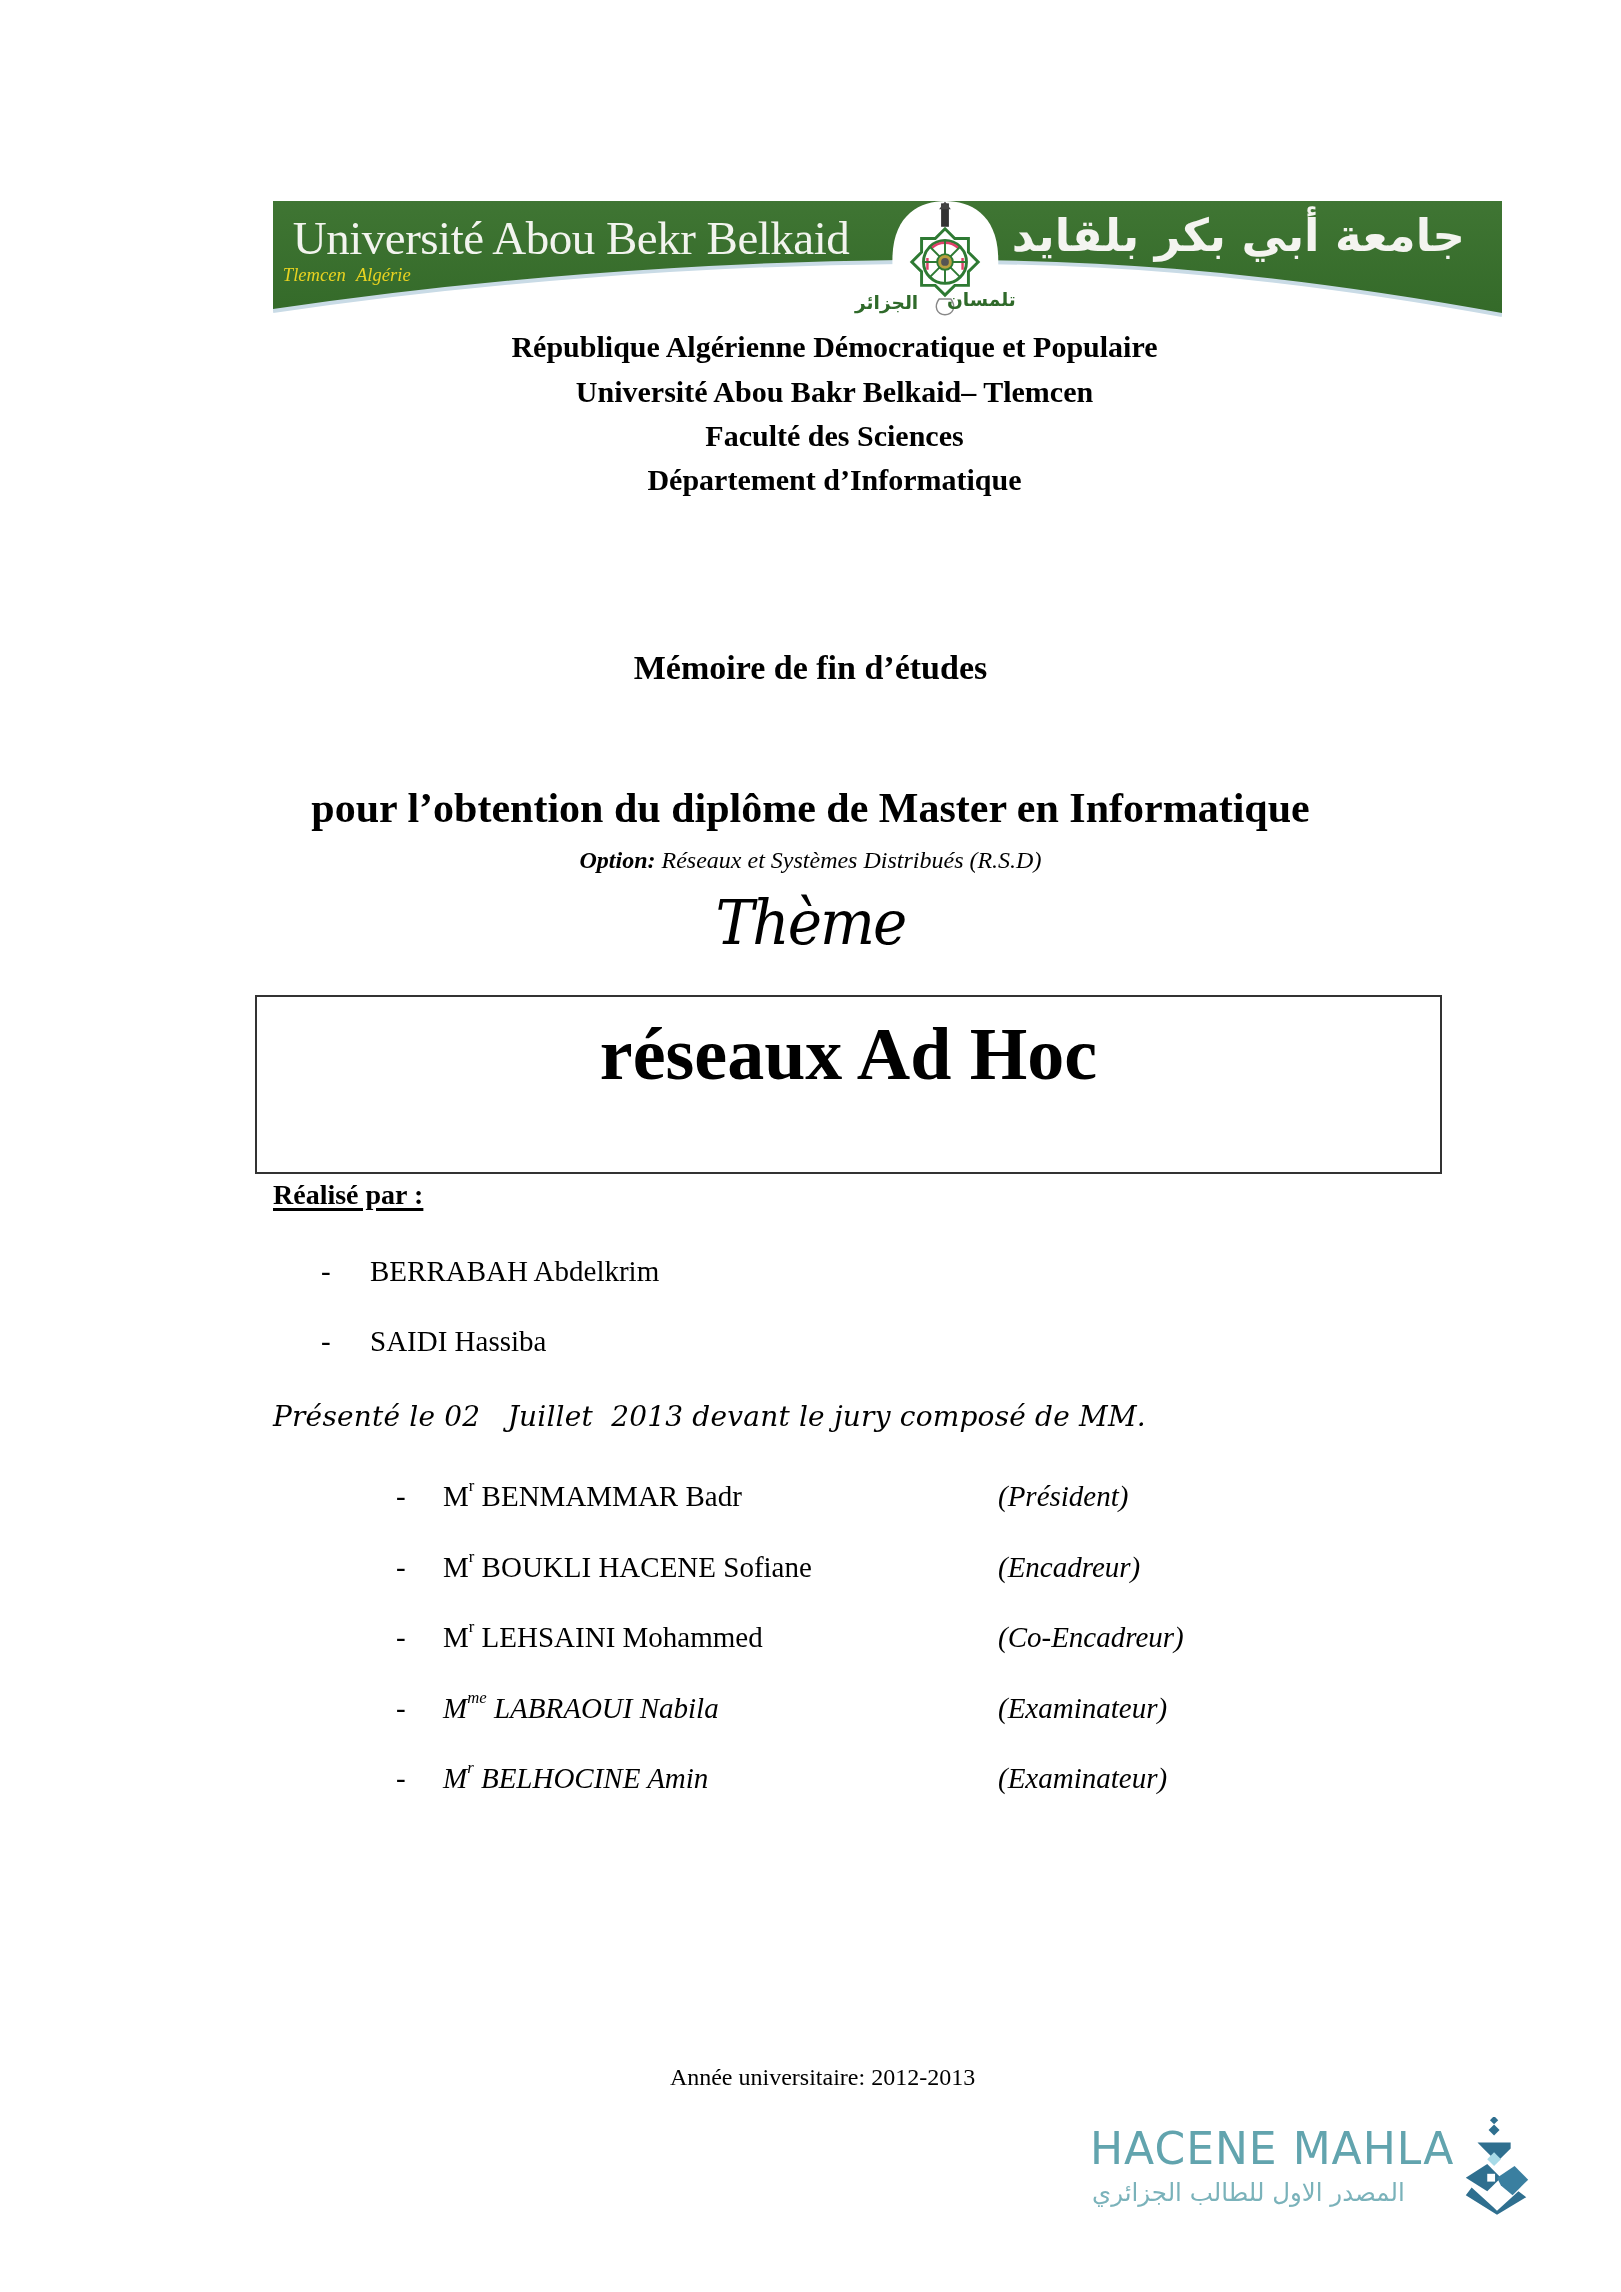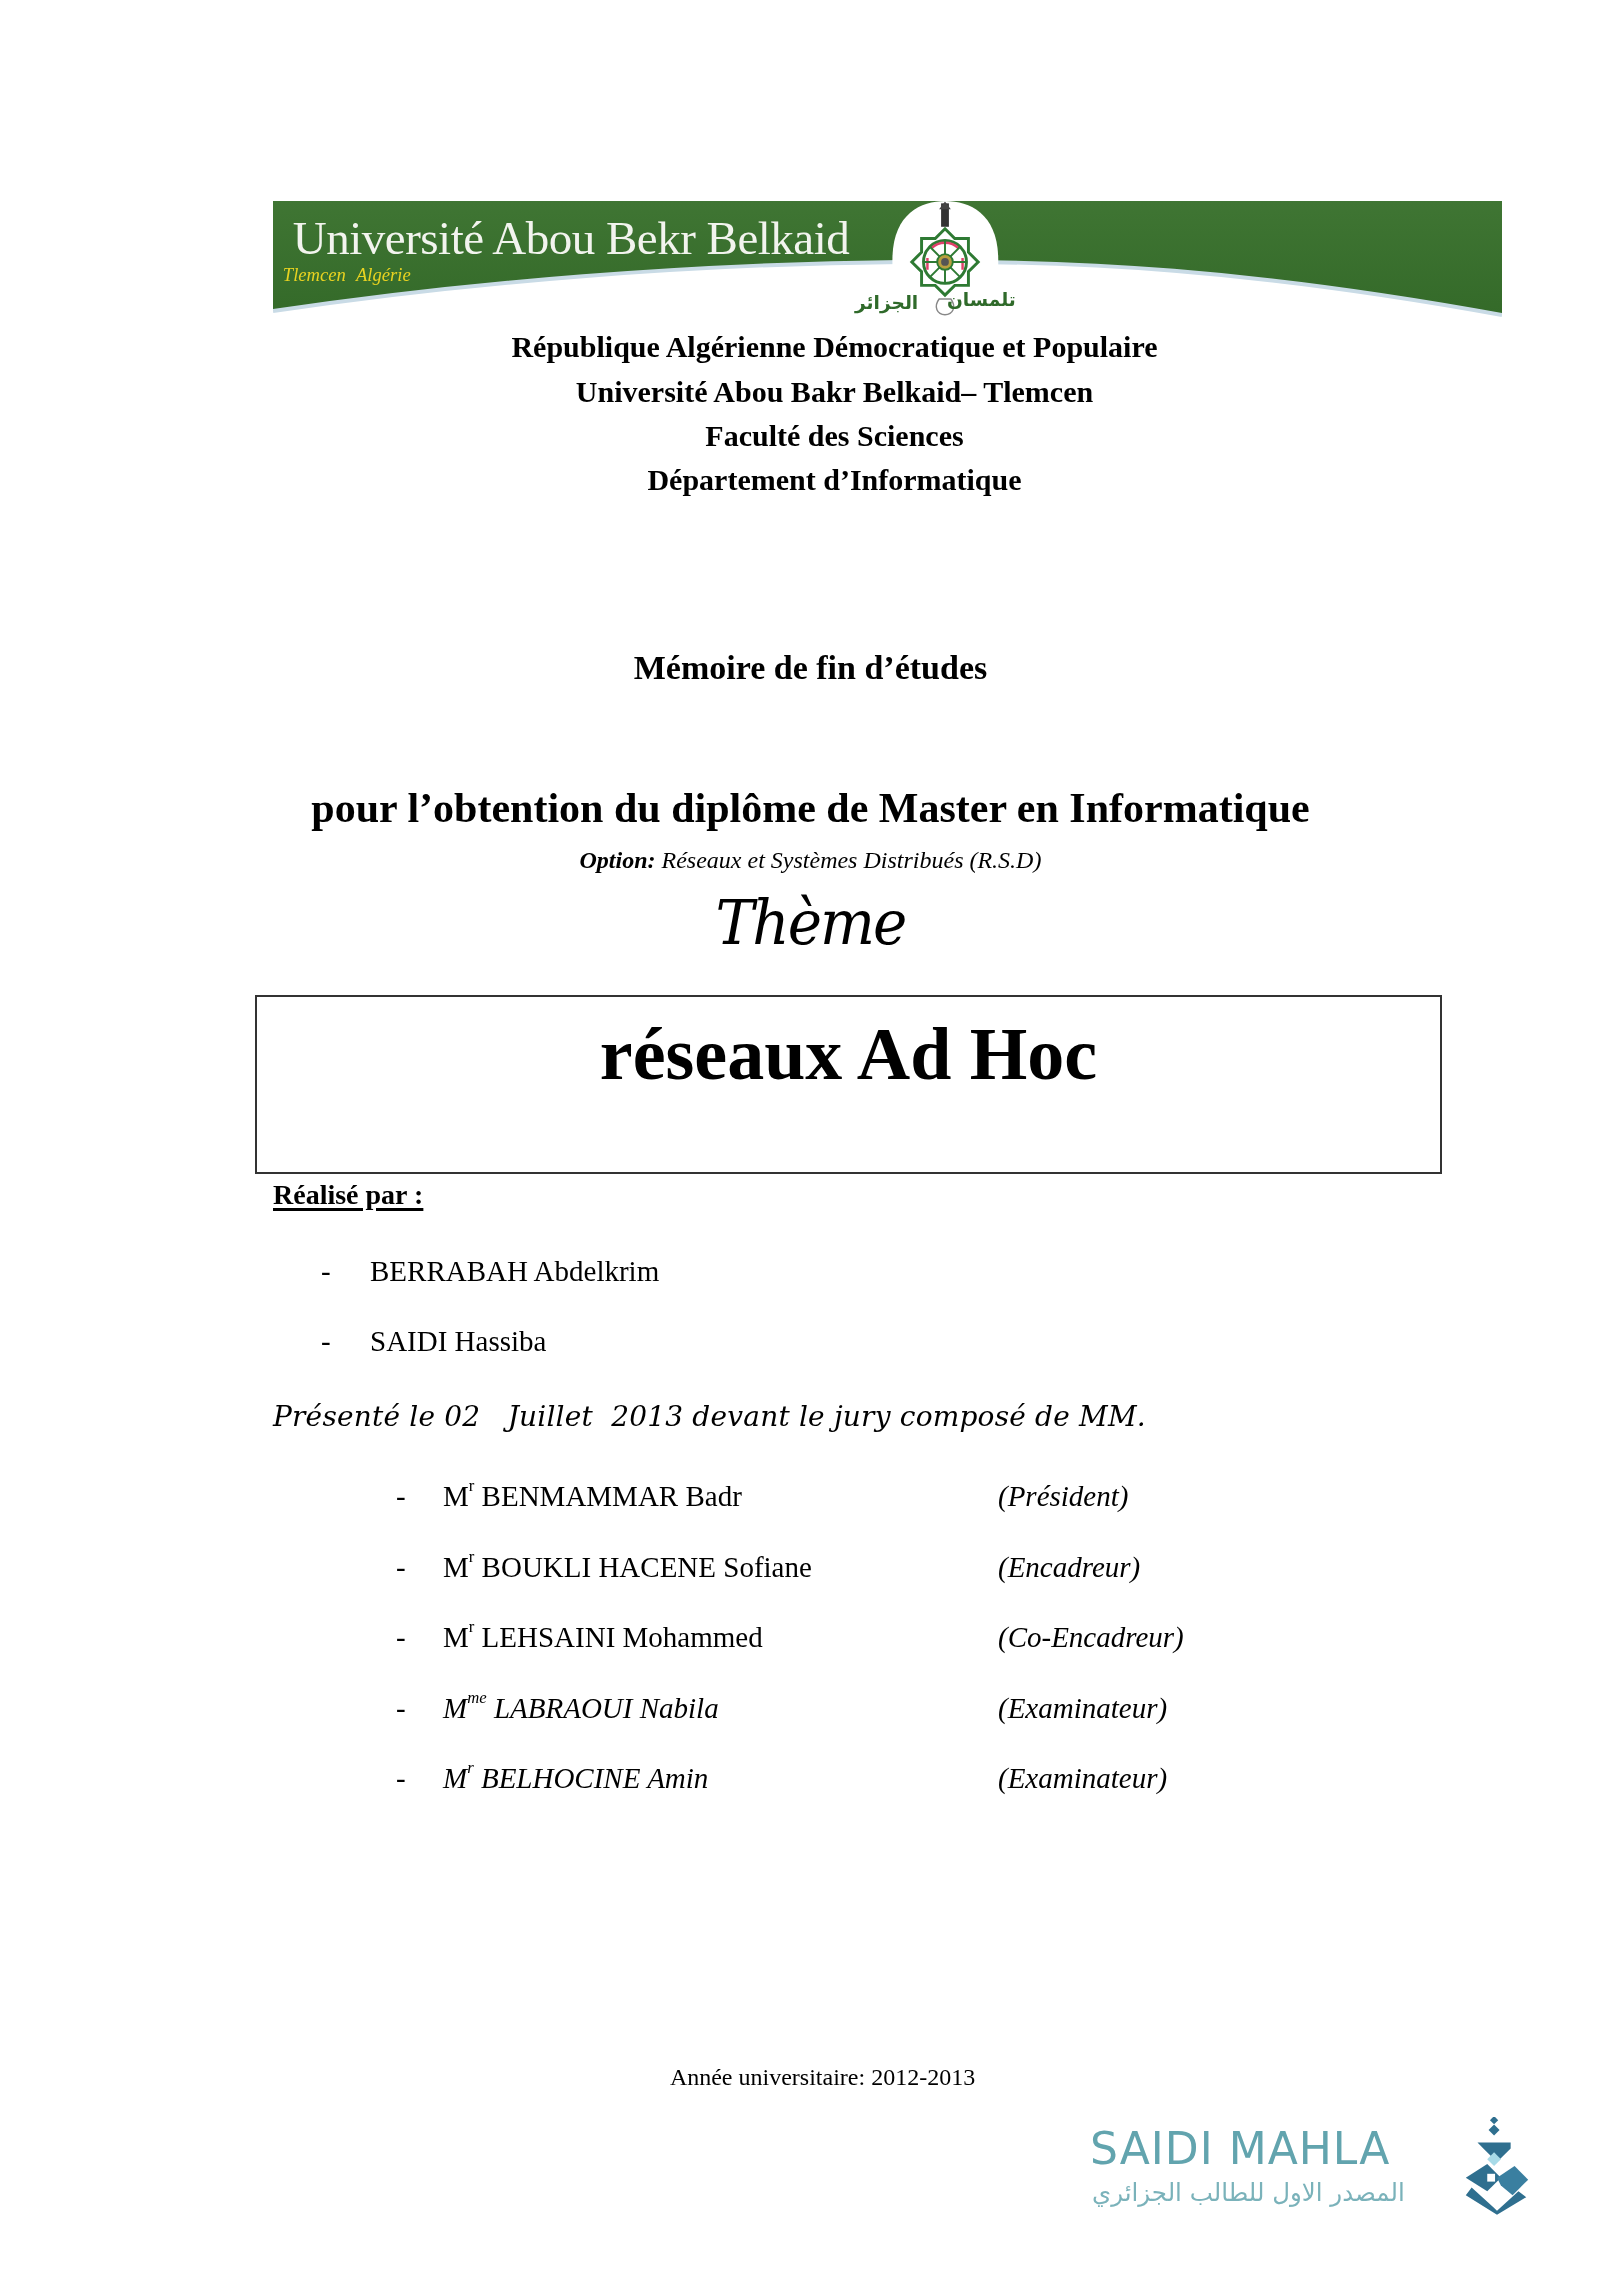--- a/index.html
+++ b/index.html
@@ -59,20 +59,21 @@
       </linearGradient>
     </defs>
     <rect x="0" y="0" width="1254" height="118" fill="#ffffff"></rect>
     <path d="M0,0 L1254,0 L1254,116 C1000,70 820,60 640,62 C430,64 200,82 0,112 Z" fill="url(#g1)"></path>
     <path d="M0,112 C200,82 430,64 640,62 C820,60 1000,70 1254,116" fill="none" stroke="#c9dbe6" stroke-width="4"></path>
 
     <path d="M632,118 L632,60 C632,14 660,0 686,0 C712,0 740,14 740,60 L740,118 Z" fill="#ffffff"></path>
   </svg>
   <span class="banner-title-fr">Université Abou Bekr Belkaid</span>
   <span class="banner-sub">Tlemcen  Algérie</span>
+  <span class="banner-title-ar">جامعة أبي بكر بلقايد</span>
 
   <svg class="abs" style="left:631px;top:0;width:82px;height:116px" viewBox="0 0 84 118">
     <rect x="38" y="2" width="8" height="24" fill="#333"></rect>
     <polygon points="42,0 36,8 48,8" fill="#444"></polygon>
     <g transform="translate(42,62)">
       <polygon points="0,-34 10,-24 24,-24 24,-10 34,0 24,10 24,24 10,24 0,34 -10,24 -24,24 -24,10 -34,0 -24,-10 -24,-24 -10,-24" fill="#ffffff" stroke="#2e7a33" stroke-width="3"></polygon>
       <circle r="22" fill="none" stroke="#2e7a33" stroke-width="3"></circle>
       <path d="M-14,-14 A20,20 0 0 1 14,-14" fill="none" stroke="#e0406a" stroke-width="2.5"></path>
       <path d="M-18,8 L-18,-4 M18,8 L18,-4" stroke="#e0406a" stroke-width="2.5"></path>
       <line x1="0" y1="-22" x2="0" y2="22" stroke="#2e7a33" stroke-width="2"></line>
@@ -140,21 +141,21 @@
   <span class="jrole">(Examinateur)</span>
 </div>
 <div class="abs jury-row" style="top:1762px">
   <span class="jdash">-</span>
   <span class="jname it"><span>M</span><sup>r</sup><span> BELHOCINE Amin</span></span>
   <span class="jrole">(Examinateur)</span>
 </div>
 
 <div class="abs annee">Année universitaire: 2012-2013</div>
 
-<div class="abs sm-text">SAIDI MAHLA</div>
+<div class="abs sm-text">HACENE MAHLA</div>
 <div class="abs sm-ar">المصدر الاول للطالب الجزائري</div>
 <svg class="abs sm-icon" viewBox="0 0 80 100">
   <rect x="34" y="0" width="6" height="6" transform="rotate(45 37 3)" fill="#2f6f8f"></rect>
   <rect x="33" y="9" width="8" height="8" transform="rotate(45 37 13)" fill="#2f6f8f"></rect>
   <path d="M20,26 L54,26 L54,32 L40,46 L26,32 Z" fill="#2f6f8f"></path>
   <rect x="32" y="38" width="10" height="10" transform="rotate(45 37 43)" fill="#a8dbe8"></rect>
   <path d="M8,62 L30,48 L44,62 L30,76 Z" fill="#2f6f8f"></path>
   <path d="M40,62 L58,50 L72,64 L56,80 L44,70 Z" fill="#3a7fa0"></path>
   <path d="M14,72 L36,92 L40,96 L62,76 L70,82 L40,100 L8,80 Z" fill="#2f6f8f"></path>
   <rect x="30" y="58" width="8" height="8" fill="#ffffff"></rect>

